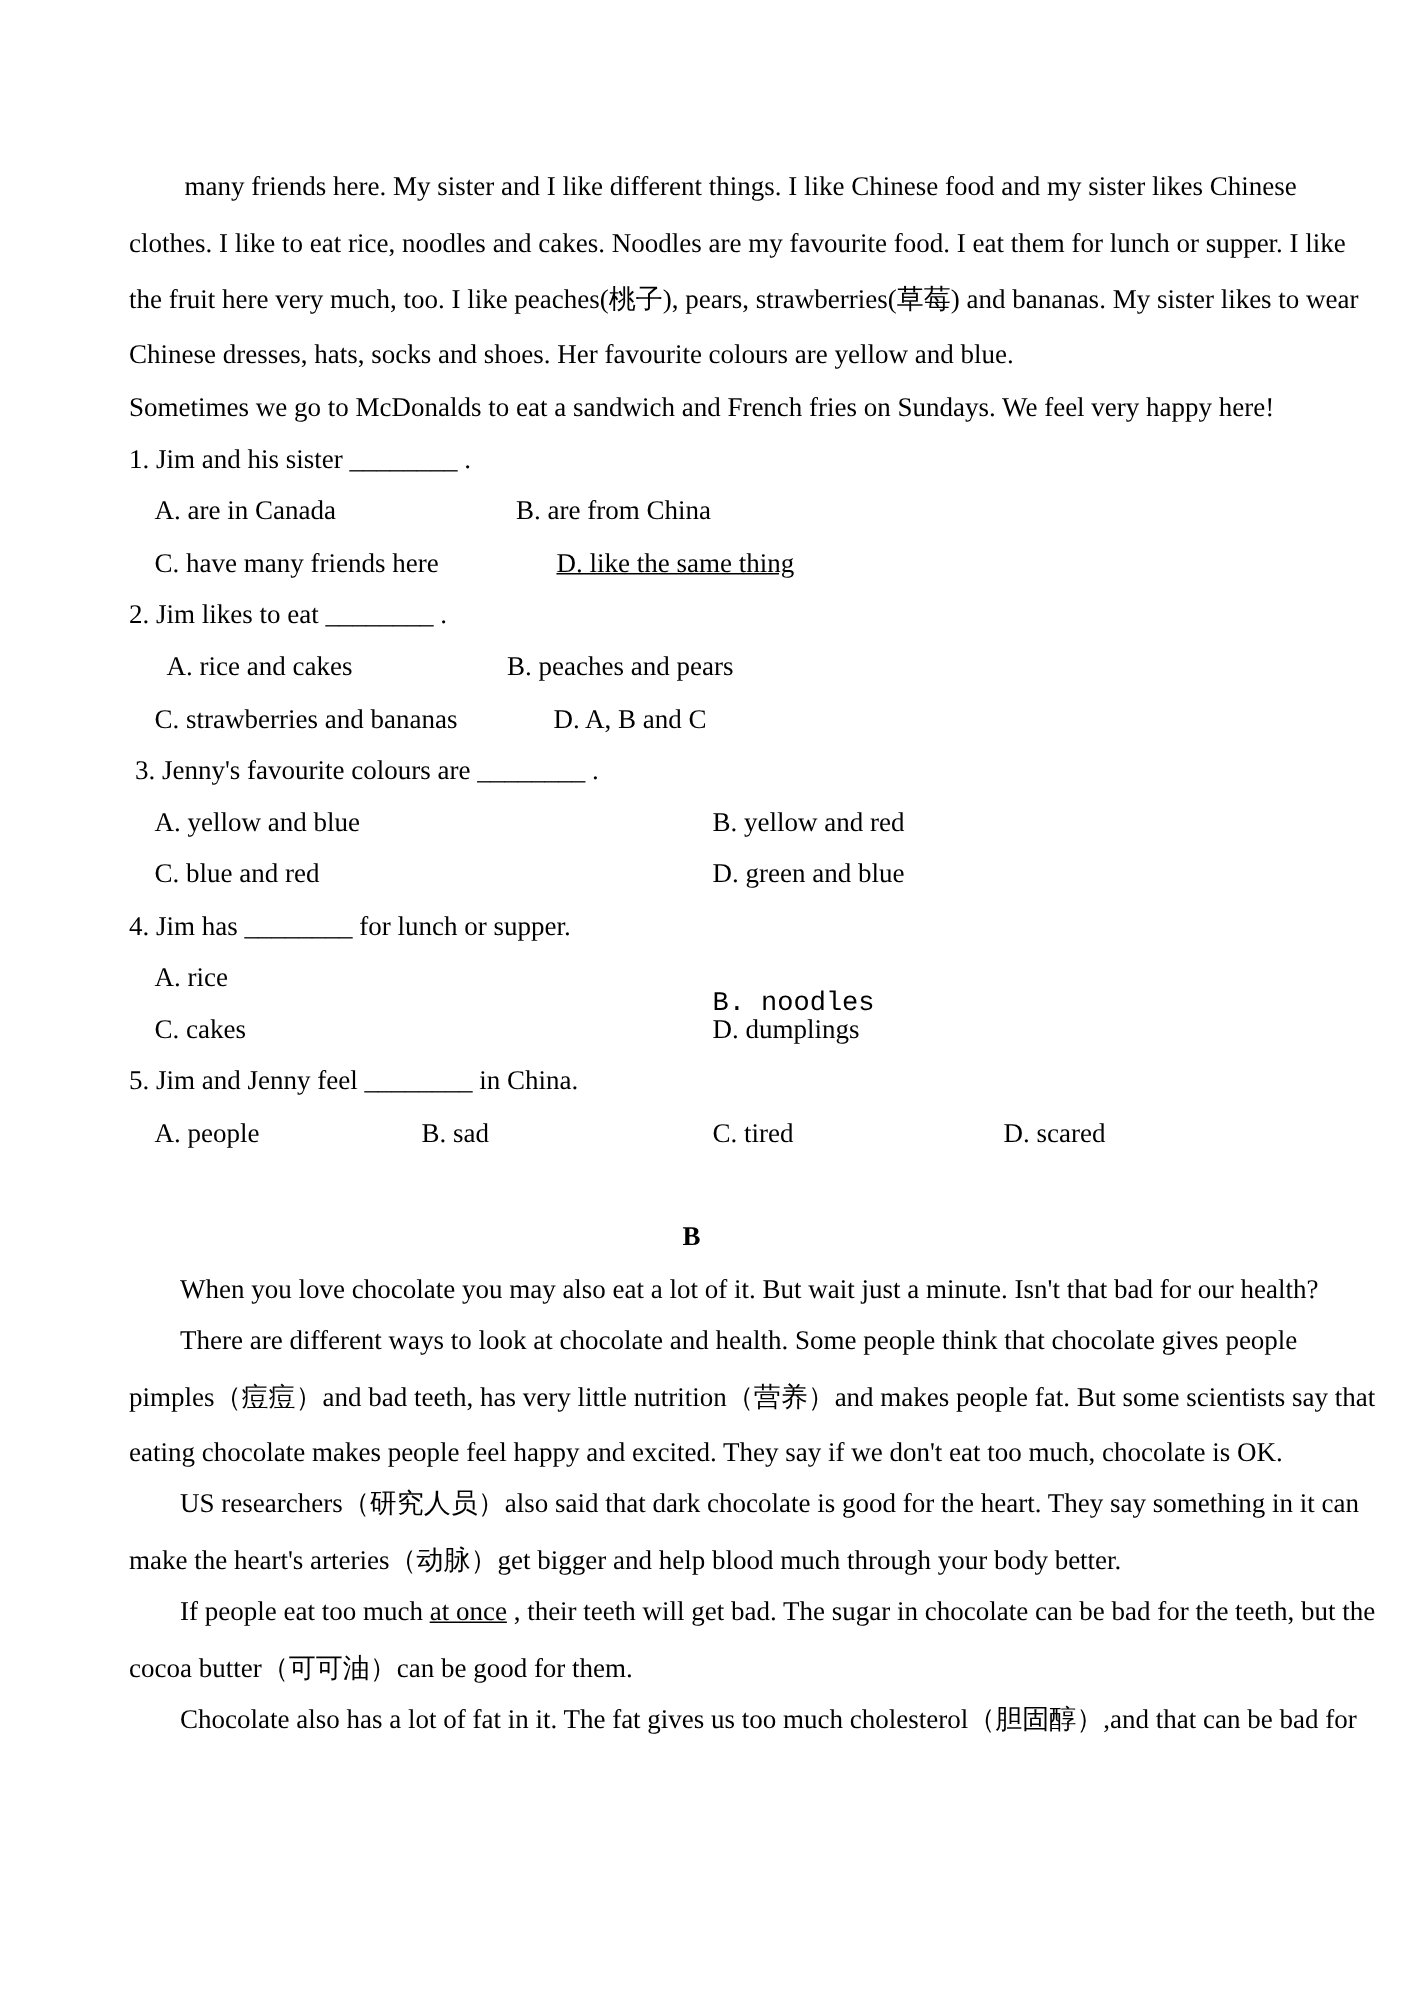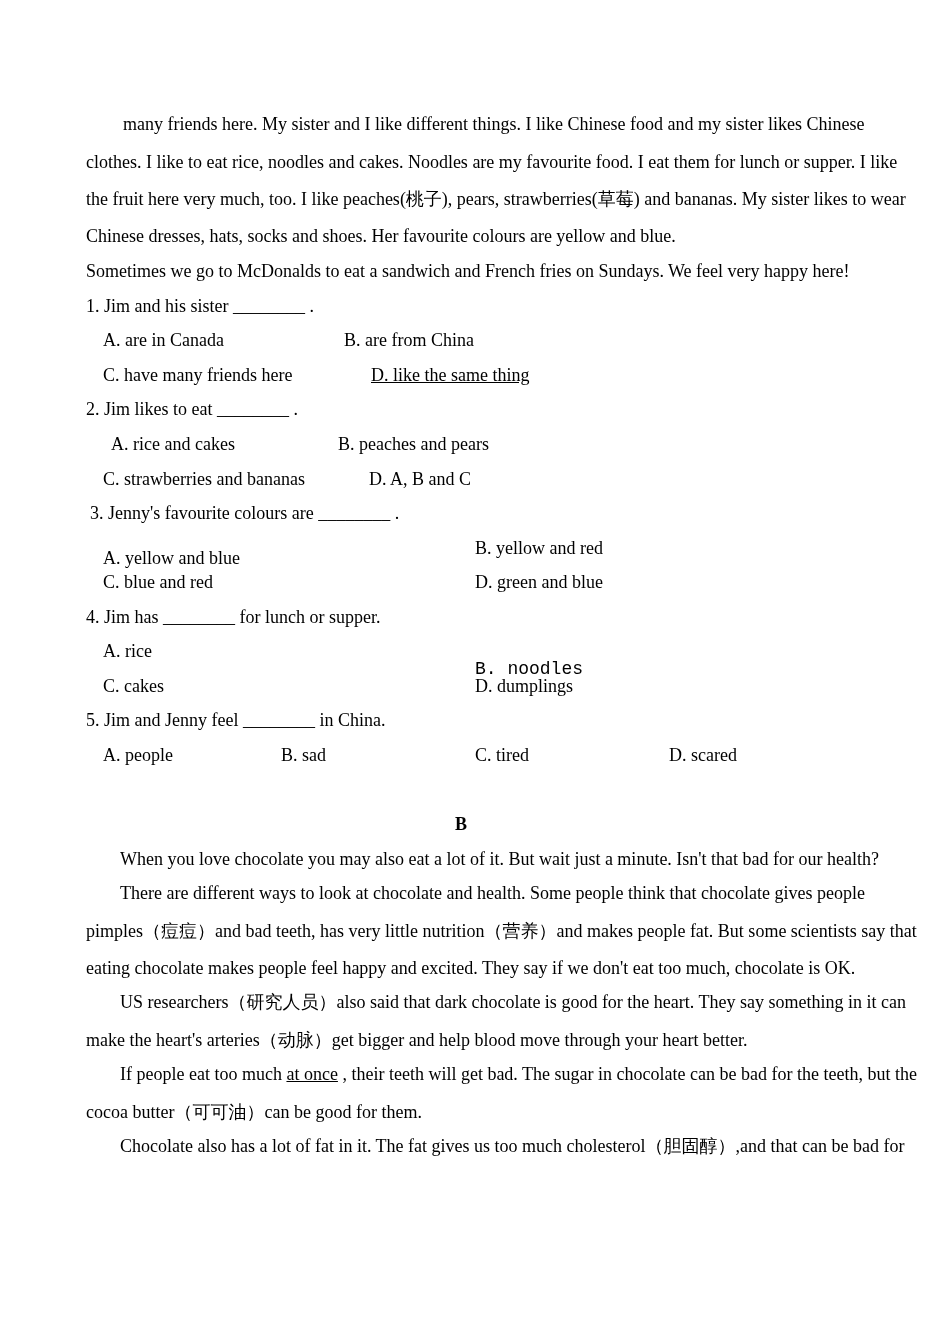--- a/index.html
+++ b/index.html
@@ -24,21 +24,21 @@
 <div class="ln" style="left:103px;top:365px;">C. have many friends here</div>
 <div class="ln" style="left:371px;top:365px;text-decoration:underline;">D. like the same thing</div>
 
 <div class="ln" style="left:86px;top:399px;">2. Jim likes to eat ________ .</div>
 <div class="ln" style="left:111px;top:434px;">A. rice and cakes</div>
 <div class="ln" style="left:338px;top:434px;">B. peaches and pears</div>
 <div class="ln" style="left:103px;top:469px;">C. strawberries and bananas</div>
 <div class="ln" style="left:369px;top:469px;">D. A, B and C</div>
 
 <div class="ln" style="left:90px;top:503px;">3. Jenny's favourite colours are ________ .</div>
-<div class="ln" style="left:103px;top:538px;margin-top:10px;">A. yellow and blue</div>
+<div class="ln" style="left:103px;top:538px;">A. yellow and blue</div>
 <div class="ln" style="left:475px;top:538px;">B. yellow and red</div>
 <div class="ln" style="left:103px;top:572px;">C. blue and red</div>
 <div class="ln" style="left:475px;top:572px;">D. green and blue</div>
 
 <div class="ln" style="left:86px;top:607px;">4. Jim has ________ for lunch or supper.</div>
 <div class="ln" style="left:103px;top:641px;text-align:right;">A. rice</div>
 <div class="ln" style="left:475px;top:659px;font-family:Liberation Mono, monospace;">B. noodles</div>
 <div class="ln" style="left:103px;top:676px;">C. cakes</div>
 <div class="ln" style="left:475px;top:676px;">D. dumplings</div>
 
@@ -47,16 +47,16 @@
 <div class="ln" style="left:281px;top:745px;">B. sad</div>
 <div class="ln" style="left:475px;top:745px;">C. tired</div>
 <div class="ln" style="left:669px;top:745px;">D. scared</div>
 
 <div class="ln heading" style="left:455px;top:814px;">B</div>
 <div class="ln" style="left:120px;top:849px;">When you love chocolate you may also eat a lot of it. But wait just a minute. Isn't that bad for our health?</div>
 <div class="ln" style="left:120px;top:883px;text-align:center;">There are different ways to look at chocolate and health. Some people think that chocolate gives people</div>
 <div class="ln" style="left:86px;top:921px;">pimples（痘痘）and bad teeth, has very little nutrition（营养）and makes people fat. But some scientists say that</div>
 <div class="ln" style="left:86px;top:958px;">eating chocolate makes people feel happy and excited. They say if we don't eat too much, chocolate is OK.</div>
 <div class="ln" style="left:120px;top:992px;">US researchers（研究人员）also said that dark chocolate is good for the heart. They say something in it can</div>
-<div class="ln" style="left:86px;top:1030px;">make the heart's arteries（动脉）get bigger and help blood move through your heart better.</div>
+<div class="ln" style="left:86px;top:1030px;">make the heart's arteries（动脉）get bigger and help blood much through your body better.</div>
 <div class="ln" style="left:120px;top:1064px;"><span>If people eat too much </span><span class="u">at once</span><span> , their teeth will get bad. The sugar in chocolate can be bad for the teeth, but the</span></div>
 <div class="ln" style="left:86px;top:1102px;">cocoa butter（可可油）can be good for them.</div>
 <div class="ln" style="left:120px;top:1136px;">Chocolate also has a lot of fat in it. The fat gives us too much cholesterol（胆固醇）,and that can be bad for</div>
 
 </body></html>

